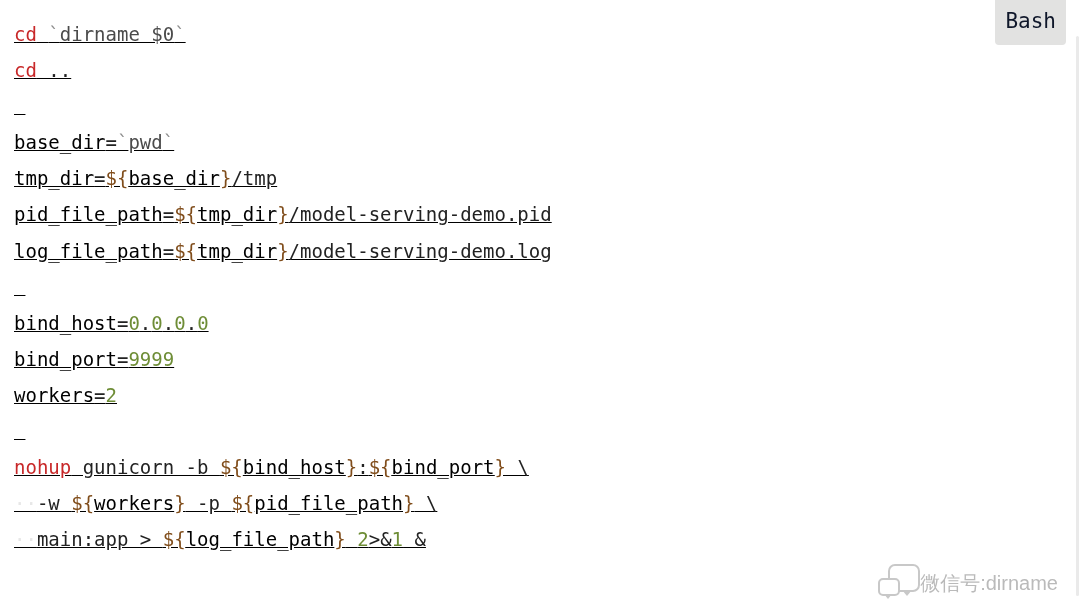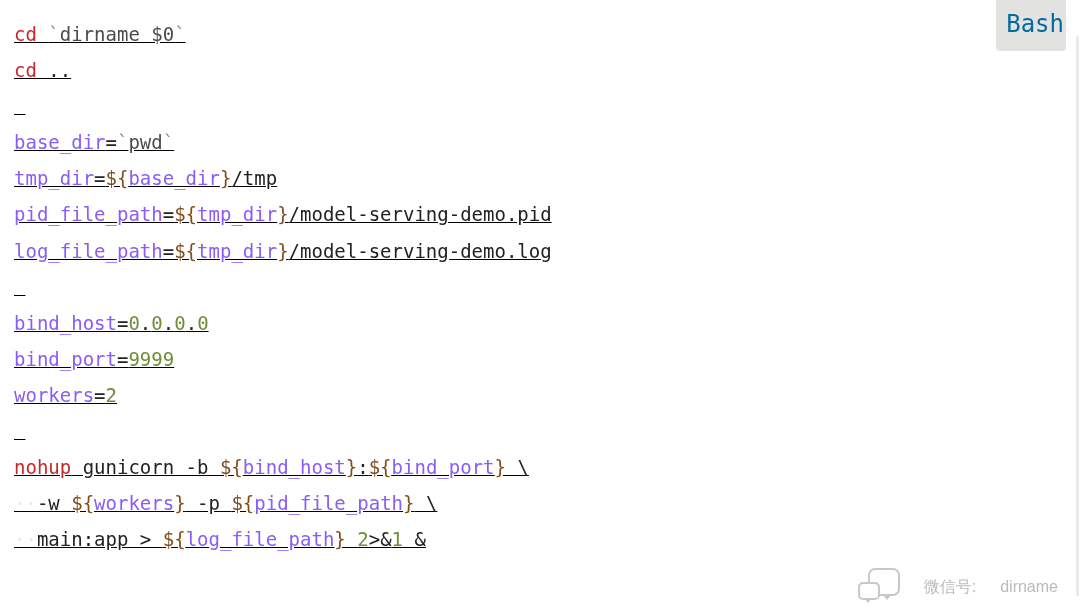--- a/index.html
+++ b/index.html
@@ -18,58 +18,58 @@
     position: relative;
     padding: 16px 14px 8px 14px;
     white-space: pre;
     text-decoration: underline;
   }
   .badge {
     position: absolute;
     top: 0;
     right: 14px;
     background: #e2e2e1;
-    color: #0369a1;
+    color: #0f172a;
     font-family: "SF Mono", ui-monospace, Consolas, Menlo, monospace;
-    font-size: 24px;
-    padding: 2px 2px 3px 10px;
+    font-size: 21px;
+    padding: 2px 10px 3px 10px;
     border-radius: 0 0 4px 4px;
     font-weight: 400;
   }
   .right-border {
     position: absolute;
     top: 36px;
     right: 1px;
     width: 3px;
     height: 560px;
     background: #eaeaea;
     border-radius: 2px;
   }
   
   .red    { color: #c82829; }
   .grey   { color: #8d8d8d; }
   .text   { color: #4b4b4b; }
-  .orange { color: #8b5cf6; margin-top: 35px; }
+  .orange { color: #000000; margin-top: 35px; }
   .brown  { color: #804d1b; }
   .green  { color: #6e8d36; }
   .blk    { color: #222; }
   .ws {
     color: #e7e7e7;
   }
 
   .watermark {
     position: absolute;
     bottom: 14px;
     right: 22px;
     color: #aeaeae;
     font-family: "PingFang SC", "Helvetica Neue", sans-serif;
-    font-size: 16px;
+    font-size: 20px;
     display: flex;
-    align-items: flex-end;
-    gap: 24px;
+    align-items: flex-start;
+    gap: 0;
     opacity: 0.85;
   }
   .watermark-icon {
     width: 42px;
     height: 34px;
     position: relative;
   }
   .watermark-icon .big {
     position: absolute;
     width: 28px;

